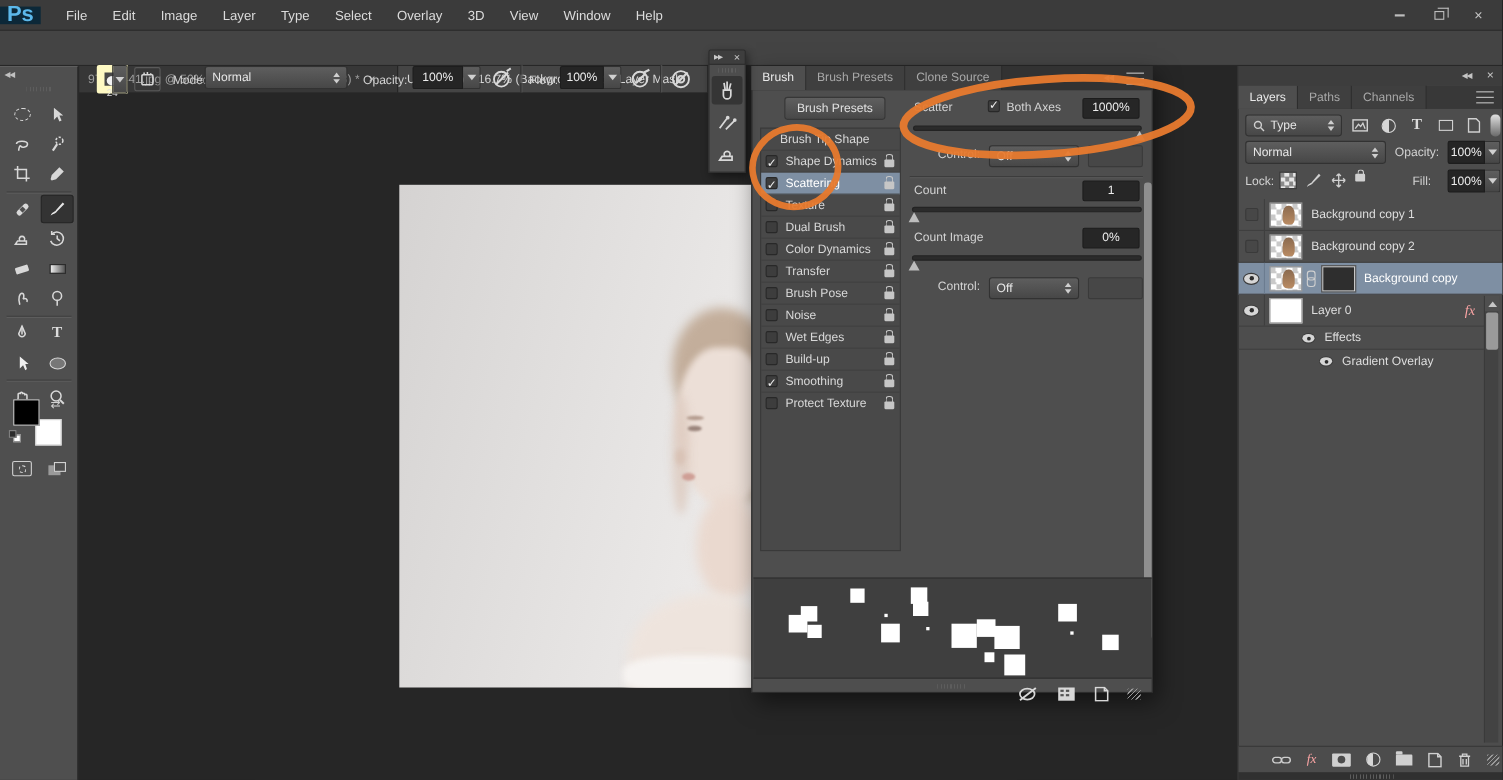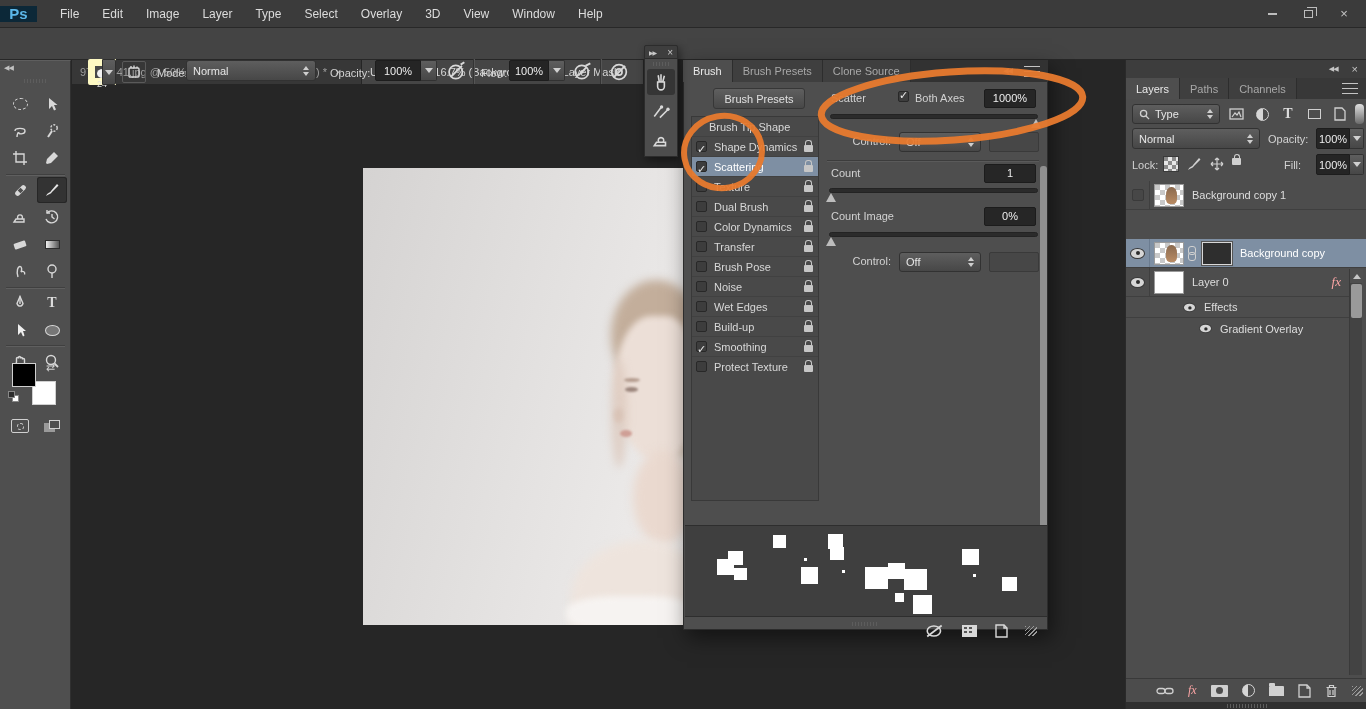--- a/index.html
+++ b/index.html
@@ -5,21 +5,21 @@
   *{margin:0;padding:0;box-sizing:border-box}
   html,body{background:#1b1b1b}
   #app{position:relative;width:1366px;height:709px;background:#262626;overflow:hidden;
        font-family:"Liberation Sans",sans-serif;color:#d6d6d6;font-size:11px}
   .abs{position:absolute}
 
   
   .menubar{position:absolute;left:0;top:0;width:1366px;height:28px;background:#3b3b3b;
            border-bottom:1px solid #282828;display:flex;align-items:center;z-index:10}
   .ps-logo{width:37px;height:16px;background:#0c2838;color:#5cb8ea;font-weight:bold;
-           font-size:15px;display:flex;align-items:center;justify-content:center}
+           font-size:20px;display:flex;align-items:center;justify-content:center}
   .menu-item{font-size:12px;color:#dcdcdc;margin-left:23px;cursor:default}
   .win-controls{margin-left:auto;display:flex;align-items:center;margin-right:6px;gap:4px}
   .winbtn{width:32px;height:18px;display:flex;align-items:center;justify-content:center;color:#bdbdbd}
   .minbar{width:9px;height:2px;background:#bdbdbd}
   .restore{width:9px;height:8px;border:1px solid #bdbdbd;position:relative}
   .restore::before{content:"";position:absolute;left:2px;top:-4px;width:9px;height:8px;border:1px solid #bdbdbd;border-bottom:none;border-left:none}
   .xglyph{font-size:13px;line-height:1;color:#c4c4c4}
 
   
   .optionsbar{position:absolute;left:0;top:28px;width:1366px;height:32px;background:#444;
@@ -481,20 +481,27 @@
         <span class="caret"></span>
       </div>
 
     <div class="lrow" style="top:121px;width:241px">
       <span class="viscol">
           <span class="visbox"></span>
         </span>
       <span class="pthumb"></span>
       <span class="lname">Background copy 1</span>
     </div>
+    <div class="lrow" style="top:150px;width:241px">
+      <span class="viscol">
+          <span class="visbox"></span>
+        </span>
+      <span class="pthumb"></span>
+      <span class="lname">Background copy 2</span>
+    </div>
     <div class="lrow" style="top:179px;width:241px;background:#7e8fa3">
       <span class="viscol" style="border-color:#6b7c90">
           <span class="eye"></span>
         </span>
       <span class="pthumb"></span>
       <span class="chain"></span>
       <span class="mthumb"></span>
       <span class="lname" style="color:#fff">Background copy</span>
     </div>
     <div class="lrow" style="top:208px">

